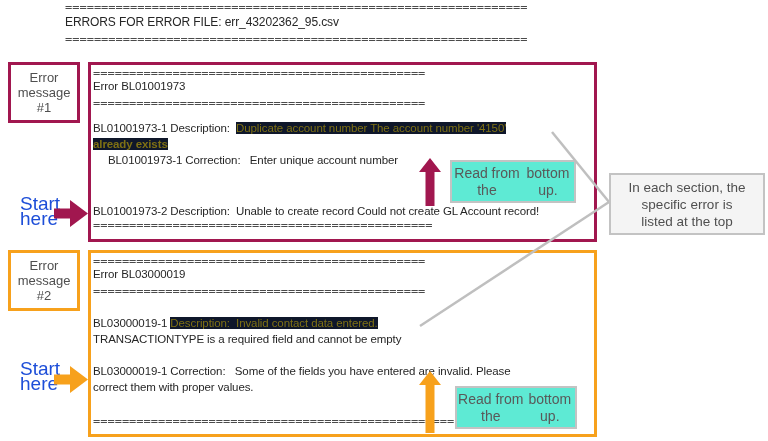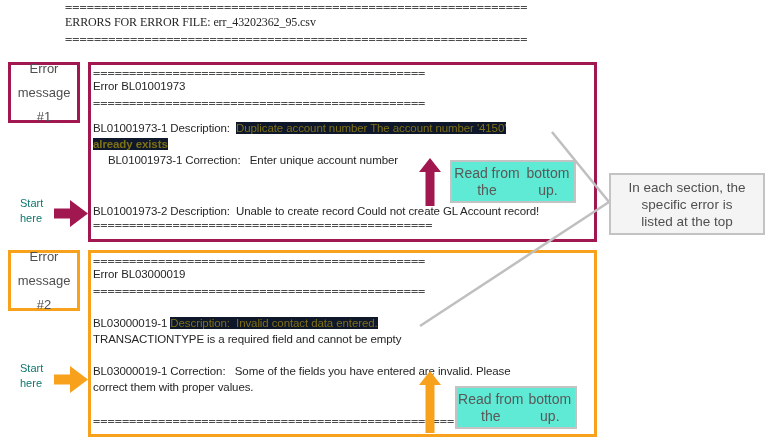--- a/index.html
+++ b/index.html
@@ -13,46 +13,46 @@
         font-size:12px;line-height:10px;color:#4a4a4a;overflow:hidden;}
   .hl{background:#0f172a;color:#7E7014;}
 
   
   .frame{position:absolute;background:#ffffff;z-index:1;}
   .frame.maroon{border:3px solid #A1174F;}
   .frame.orange{border:3px solid #F7A11C;}
 
   .labelbox{position:absolute;left:8px;width:66px;height:55px;background:#ffffff;
             display:flex;flex-direction:column;align-items:center;justify-content:center;
-            text-align:center;font-size:13px;line-height:15px;color:#4f4f4f;z-index:1;gap:9px;}
+            text-align:center;font-size:13px;line-height:15px;color:#4f4f4f;z-index:1;}
   .labelbox.maroon{border:3px solid #A1174F;}
   .labelbox.orange{border:3px solid #F7A11C;}
 
-  .startword{position:absolute;font-size:11px;line-height:15px;color:#0f766e;}
+  .startword{position:absolute;font-size:19px;line-height:15px;color:#1d4ed8;}
 
   .graybox{position:absolute;background:#5eead4;border:2px solid #C3C3C3;
            display:flex;flex-direction:row;align-items:center;justify-content:center;
            text-align:center;font-size:14px;line-height:17px;color:#595959;z-index:3;}
 
   #callout{position:absolute;left:609px;top:173px;width:152px;height:58px;
            background:#F4F4F4;border:2px solid #C3C3C3;display:flex;flex-direction:column;
            align-items:center;justify-content:center;text-align:center;
            font-size:13.5px;line-height:17px;color:#4f4f4f;z-index:3;}
 
   #leader-overlay{position:absolute;left:0;top:0;width:768px;height:441px;z-index:2;
                   pointer-events:none;}
   .arrow-svg{position:absolute;z-index:4;}
 </style>
 </head>
 <body>
 
 <div id="page">
 
   <div class="rule" style="left:65px;top:2px;width:462px;">================================================================</div>
-  <div class="logline" style="left:65px;top:15px;font-size:12px;font-family:Liberation Serif, serif;">ERRORS FOR ERROR FILE: err_43202362_95.csv</div>
+  <div class="logline" style="left:65px;top:15px;font-size:12px;">ERRORS FOR ERROR FILE: err_43202362_95.csv</div>
   <div class="rule" style="left:65px;top:34px;width:462px;">================================================================</div>
 
   <svg id="leader-overlay" viewBox="0 0 768 441">
     <line x1="609" y1="202" x2="552" y2="132" stroke="#BFBFBF" stroke-width="2.5"></line>
     <line x1="609" y1="202" x2="420" y2="326" stroke="#BFBFBF" stroke-width="2.5"></line>
   </svg>
 
   <div class="labelbox maroon" style="top:62px;">
     <span>Error</span>
     <span>message</span>

